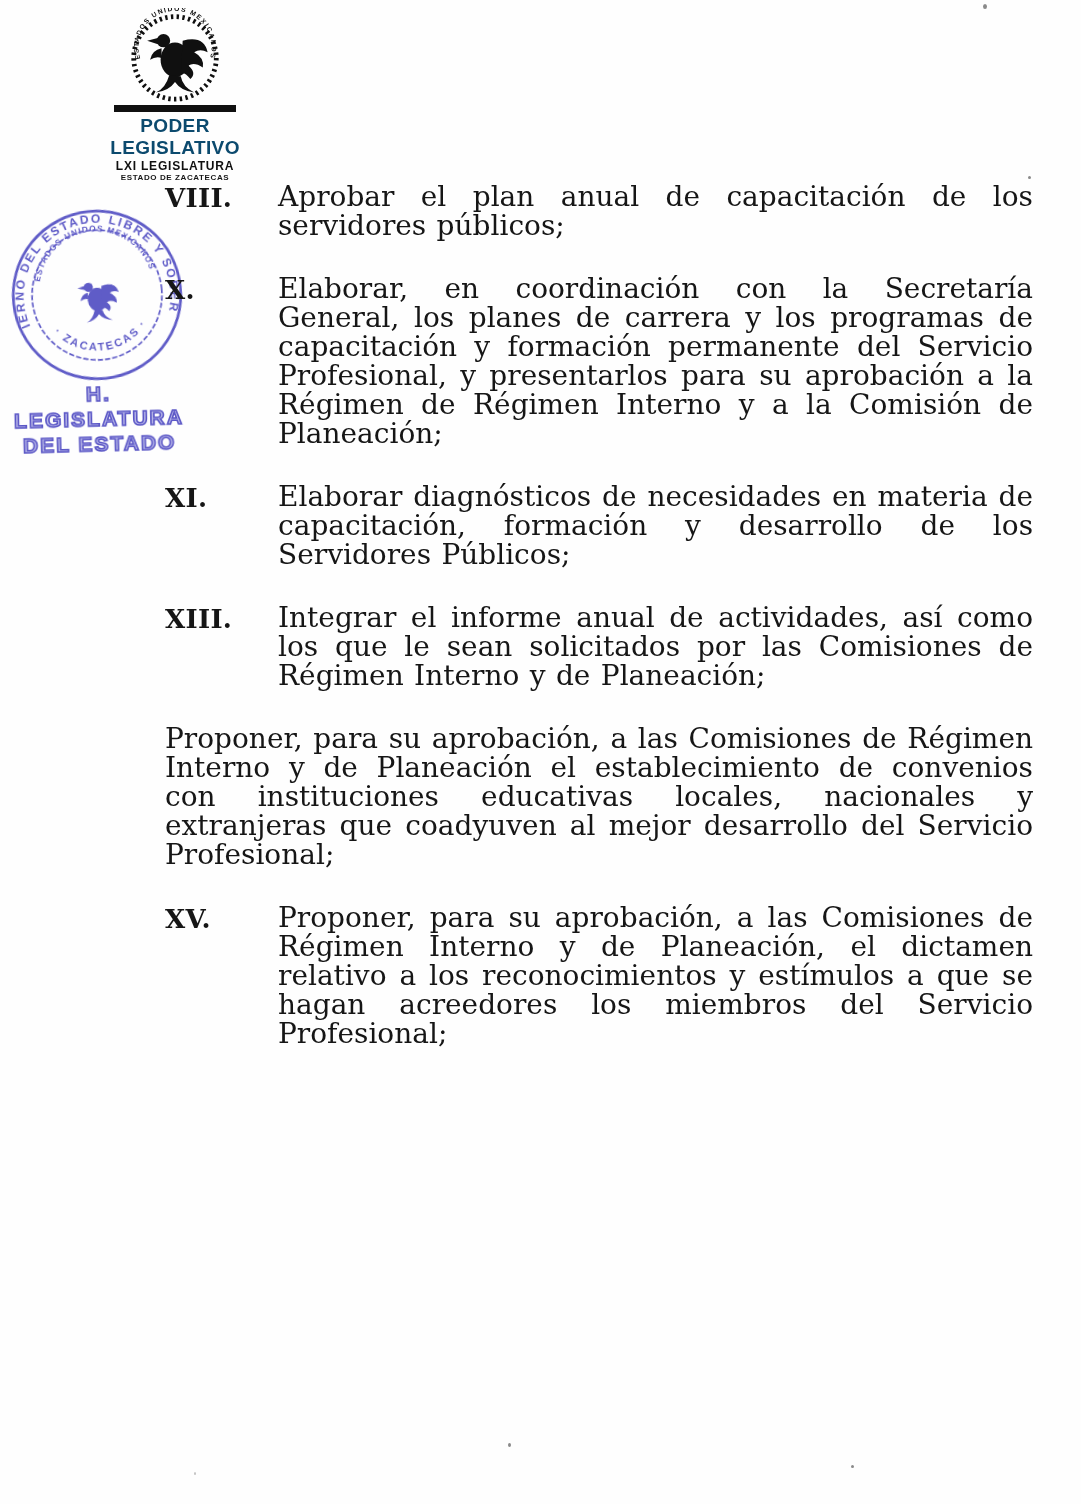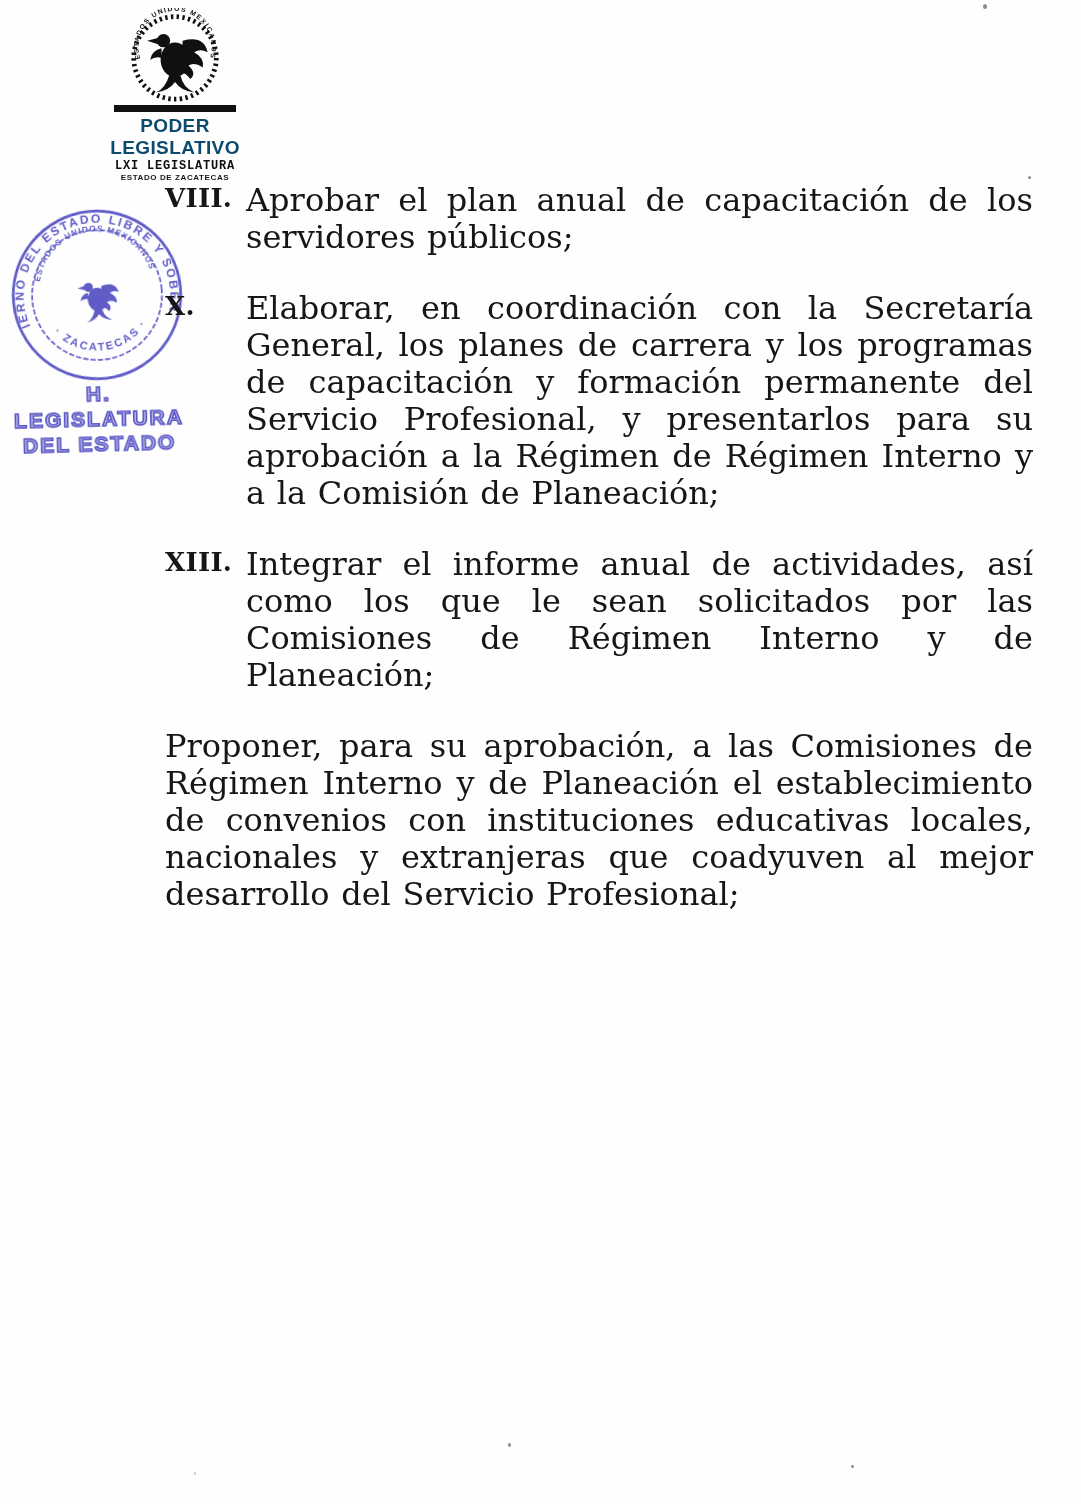--- a/index.html
+++ b/index.html
@@ -14,21 +14,21 @@
   }
 
   
   .logo {
     position:absolute; left:108px; top:8px; width:134px;
     text-align:center;
   }
   .logo svg { display:block; margin:0 auto; filter:blur(.3px); }
   .logo-bar { width:122px; height:7px; background:#101010; margin:1px auto 3px auto; }
   .logo-l1 { font-family:"Liberation Sans",sans-serif; font-weight:bold; font-size:19px; letter-spacing:.4px; color:#0c4a6e; }
-  .logo-l2 { font-family:Liberation Mono, monospace; font-weight:bold; font-size:12px;  letter-spacing:.8px; color:#101010; }
+  .logo-l2 { font-family:Liberation Sans, sans-serif; font-weight:bold; font-size:12px;  letter-spacing:.8px; color:#101010; }
   .logo-l3 { font-family:"Liberation Sans",sans-serif; font-weight:bold; font-size:8px;   letter-spacing:.6px; color:#161616; }
 
   
   .stamp {
     position:absolute; left:8px; top:206px; width:178px; height:178px;
     transform:rotate(-6deg);
     opacity:.88;
   }
   .stamp svg { filter:blur(.35px); }
   .stamp-caption {
@@ -42,30 +42,30 @@
     color:rgba(88,85,200,.42);
     -webkit-text-stroke:1.6px #5a56c6;
     filter:blur(.45px);
     transform:rotate(-1.5deg);
   }
 
   
   .doc-list {
     position:absolute; left:165px; top:182px; width:868px;
   }
-  .item { display:flex; margin-bottom:34px; }
+  .item { display:flex; margin-bottom:34px;gap:32px; }
   .num {
     flex:0 0 81px;
     font-weight:bold;
     font-size:26px; line-height:33px;
     letter-spacing:.3px;
   }
   .body-text {
     flex:1;
-    font-size:32px; line-height:37px;
+    font-size:28px; line-height:29px;
     text-align:justify;
     word-spacing:1.5px;
   }
 
   
   .speck { position:absolute; background:#8a8a8a; border-radius:50%; }
   .sp1 { left:983px;  top:4px;    width:4px; height:5px; }
   .sp2 { left:1028px; top:176px;  width:3px; height:3px; }
   .sp3 { left:508px;  top:1443px; width:3px; height:4px; }
   .sp4 { left:851px;  top:1465px; width:3px; height:3px; }
@@ -137,30 +137,38 @@
       <div class="num">VIII.</div>
       <div class="body-text">Aprobar el plan anual de capacitación de los servidores públicos;</div>
     </div>
 
 
     <div class="item">
       <div class="num">X.</div>
       <div class="body-text">Elaborar, en coordinación con la Secretaría General, los planes de carrera y los programas de capacitación y formación permanente del Servicio Profesional, y presentarlos para su aprobación a la Régimen de Régimen Interno y a la Comisión de Planeación;</div>
     </div>
 
+    <div class="item">
+      <div class="num">XI.</div>
+      <div class="body-text">Elaborar diagnósticos de necesidades en materia de capacitación, formación y desarrollo de los Servidores Públicos;</div>
+    </div>
 
 
     <div class="item">
       <div class="num">XIII.</div>
       <div class="body-text">Integrar el informe anual de actividades, así como los que le sean solicitados por las Comisiones de Régimen Interno y de Planeación;</div>
     </div>
 
     <div class="item">
       <div class="body-text">Proponer, para su aprobación, a las Comisiones de Régimen Interno y de Planeación el establecimiento de convenios con instituciones educativas locales, nacionales y extranjeras que coadyuven al mejor desarrollo del Servicio Profesional;</div>
     </div>
 
+    <div class="item">
+      <div class="num">XV.</div>
+      <div class="body-text">Proponer, para su aprobación, a las Comisiones de Régimen Interno y de Planeación, el dictamen relativo a los reconocimientos y estímulos a que se hagan acreedores los miembros del Servicio Profesional;</div>
+    </div>
   </div>
 
 <div class="speck sp1"></div>
 <div class="speck sp2"></div>
 <div class="speck sp3"></div>
 <div class="speck sp4"></div>
 <div class="speck sp5"></div>
 
 </body></html>

